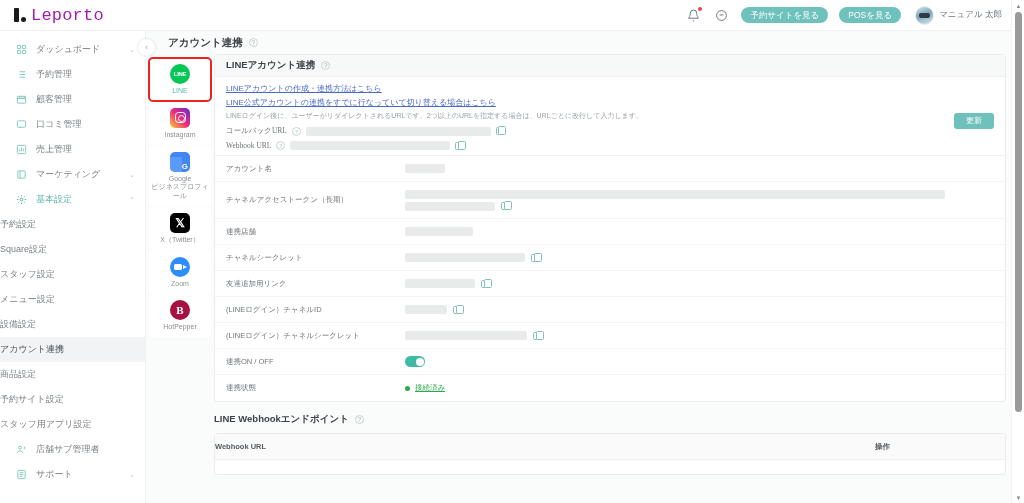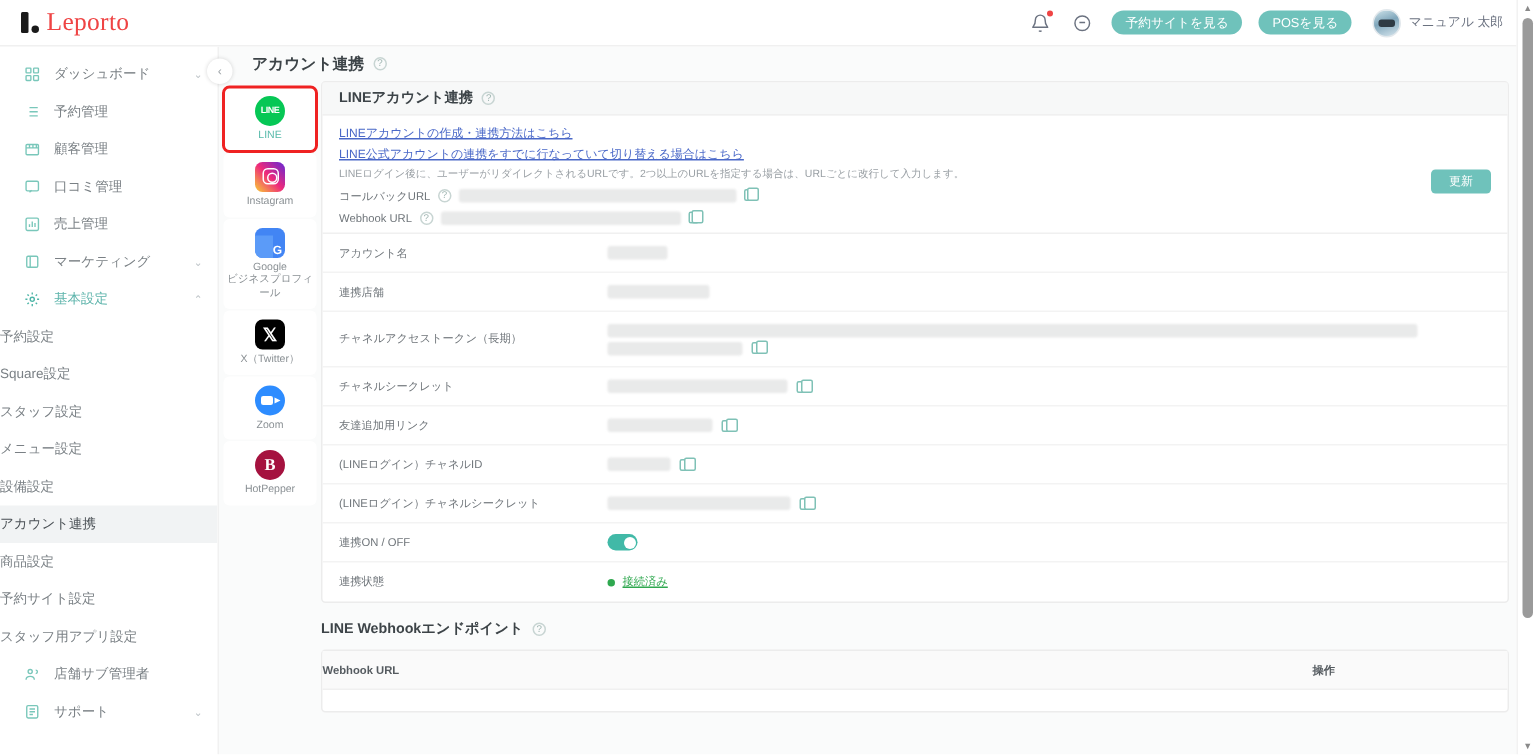--- a/index.html
+++ b/index.html
@@ -21,22 +21,22 @@
   }
   .brand {
     width: 146px; flex: 0 0 146px;
     display: flex; align-items: center; gap: 5px;
     padding-left: 14px;
   }
   .brand-mark { display: flex; align-items: flex-end; gap: 2px; height: 14px; }
   .brand-bar { width: 5px; height: 14px; background: #1a1a1a; border-radius: 1px; }
   .brand-dot { width: 5px; height: 5px; background: #1a1a1a; border-radius: 50%; margin-bottom: 0px; }
   .brand-text {
-    font-family: Liberation Serif, serif;
-    font-size: 17px; color: #ef4444; letter-spacing: .2px;
+    font-family: Liberation Mono, monospace;
+    font-size: 17px; color: #a21caf; letter-spacing: .2px;
   }
   .topbar-right {
     margin-left: auto; display: flex; align-items: center; gap: 11px;
     padding-right: 22px; height: 100%;
   }
   .icon-btn { position: relative; width: 17px; height: 17px; display: flex; align-items: center; justify-content: center; cursor: pointer; }
   .bell-dot {
     position: absolute; top: 0px; right: 0px;
     width: 4px; height: 4px; border-radius: 50%; background: #ef4444;
   }
@@ -146,21 +146,21 @@
     position: relative;
   }
   .card-head {
     height: 22px; background: #f7f8f8; border-bottom: 1px solid #f0f0f0;
     display: flex; align-items: center; gap: 6px; padding-left: 11px;
   }
   .card-head-title { font-size: 9.5px; font-weight: bold; color: #3d4448; }
   .card-body { padding: 6px 11px 0 11px; position: relative; }
   .link-row { display: block; font-size: 8px; color: #4a68c8; text-decoration: underline; margin-bottom: 3px; cursor: pointer; }
   .desc { font-size: 7px; color: #9aa0a5; margin: 3px 0 5px; }
-  .url-line { display: flex; gap: 5px; margin-bottom: 5px; }
+  .url-line { display: flex; align-items: center; gap: 5px; margin-bottom: 5px; font-family: Liberation Serif, serif; }
   .url-label { font-size: 7.5px; color: #70767b; white-space: nowrap; }
   .redact { background: #e9eaea; border-radius: 2px; height: 9px; filter: blur(.6px); }
   .copy-ico {
     width: 7px; height: 8px; border: 1px solid #7fc1b6; border-radius: 1.5px;
     position: relative; cursor: pointer; flex: 0 0 auto;
   }
   .copy-ico::after {
     content:""; position:absolute; left:1.6px; top:-2px; width:6px; height:7px;
     border:1px solid #7fc1b6; border-radius:1.5px; background:#fff;
   }
@@ -448,39 +448,39 @@
 
             <div class="form-table">
 
               <div class="form-row">
                 <span class="form-label">アカウント名</span>
                 <span class="form-value">
                     <span class="redact" style="width:40px"></span>
                   </span>
               </div>
 
-              <div class="form-row">
-                <span class="form-label">連携店舗</span>
-                <span class="form-value">
-                    <span class="redact" style="width:68px"></span>
-                  </span>
-              </div>
-
               <div class="form-row" style="min-height:37px">
                 <span class="form-label">チャネルアクセストークン（長期）</span>
                 <span class="form-value" style="flex-direction:column;align-items:flex-start;gap:3px">
                   <span class="redact" style="width:100%;max-width:540px"></span>
                   <span style="display:flex;align-items:center;gap:6px">
                     <span class="redact" style="width:90px"></span>
                     <span class="copy-ico"></span>
                   </span>
                 </span>
               </div>
 
               <div class="form-row">
+                <span class="form-label">連携店舗</span>
+                <span class="form-value">
+                    <span class="redact" style="width:68px"></span>
+                  </span>
+              </div>
+
+              <div class="form-row">
                 <span class="form-label">チャネルシークレット</span>
                 <span class="form-value">
                   <span class="redact" style="width:120px"></span>
                   <span class="copy-ico"></span>
                 </span>
               </div>
 
               <div class="form-row">
                 <span class="form-label">友達追加用リンク</span>
                 <span class="form-value">

